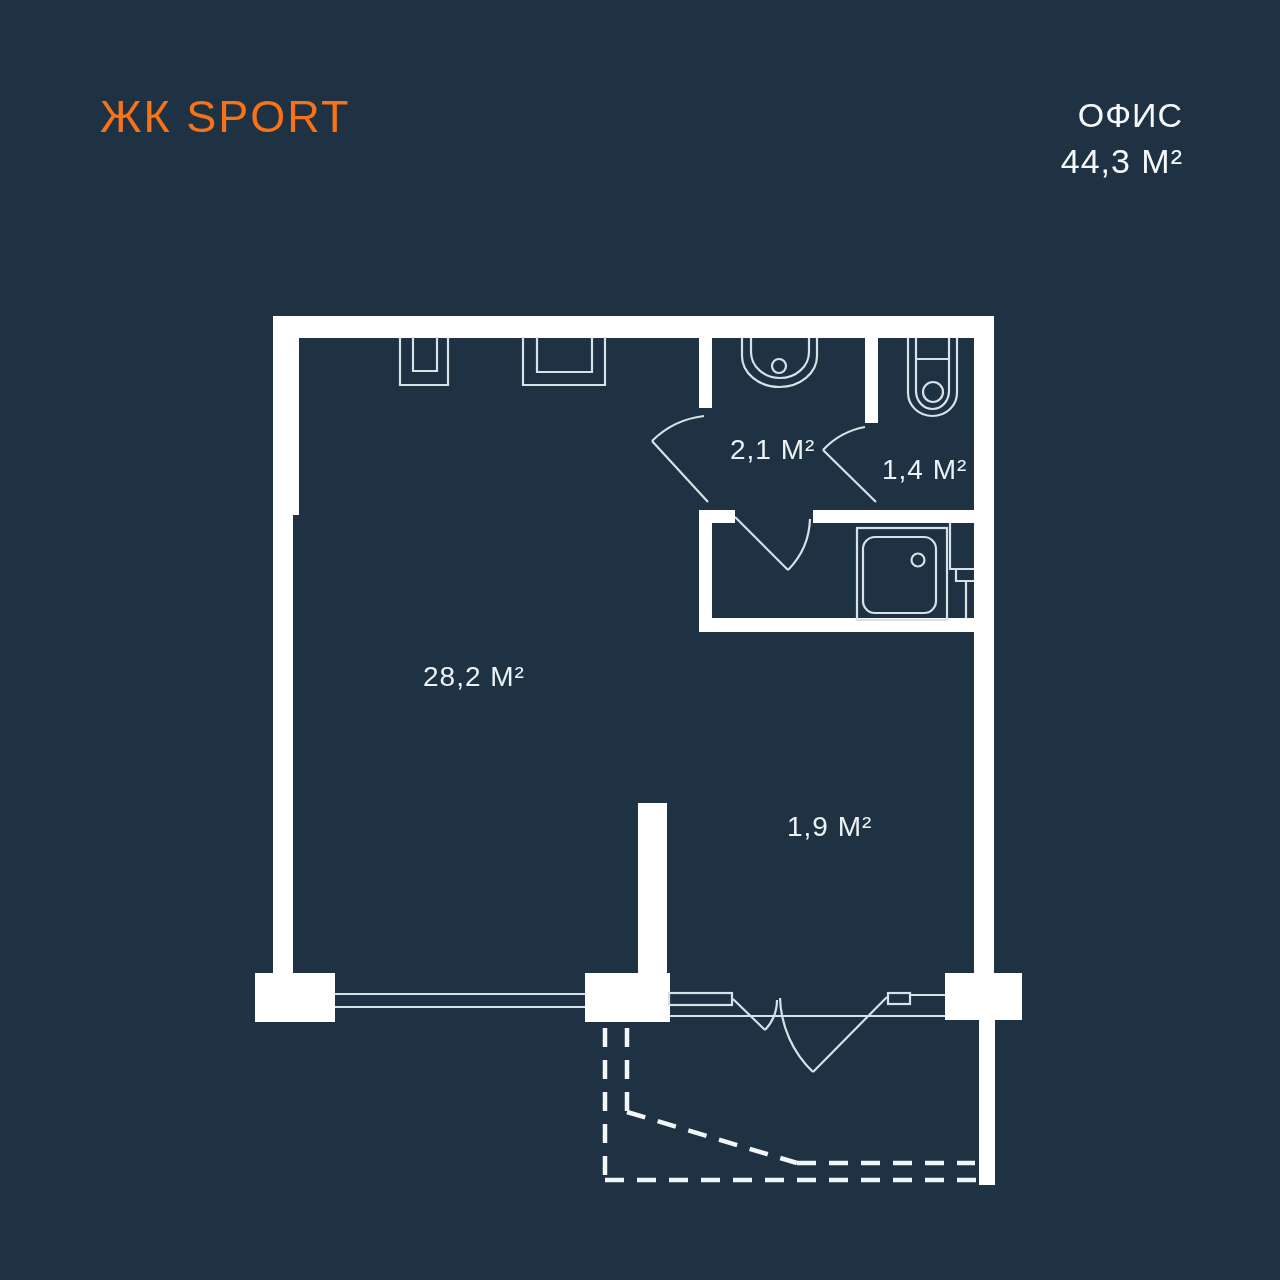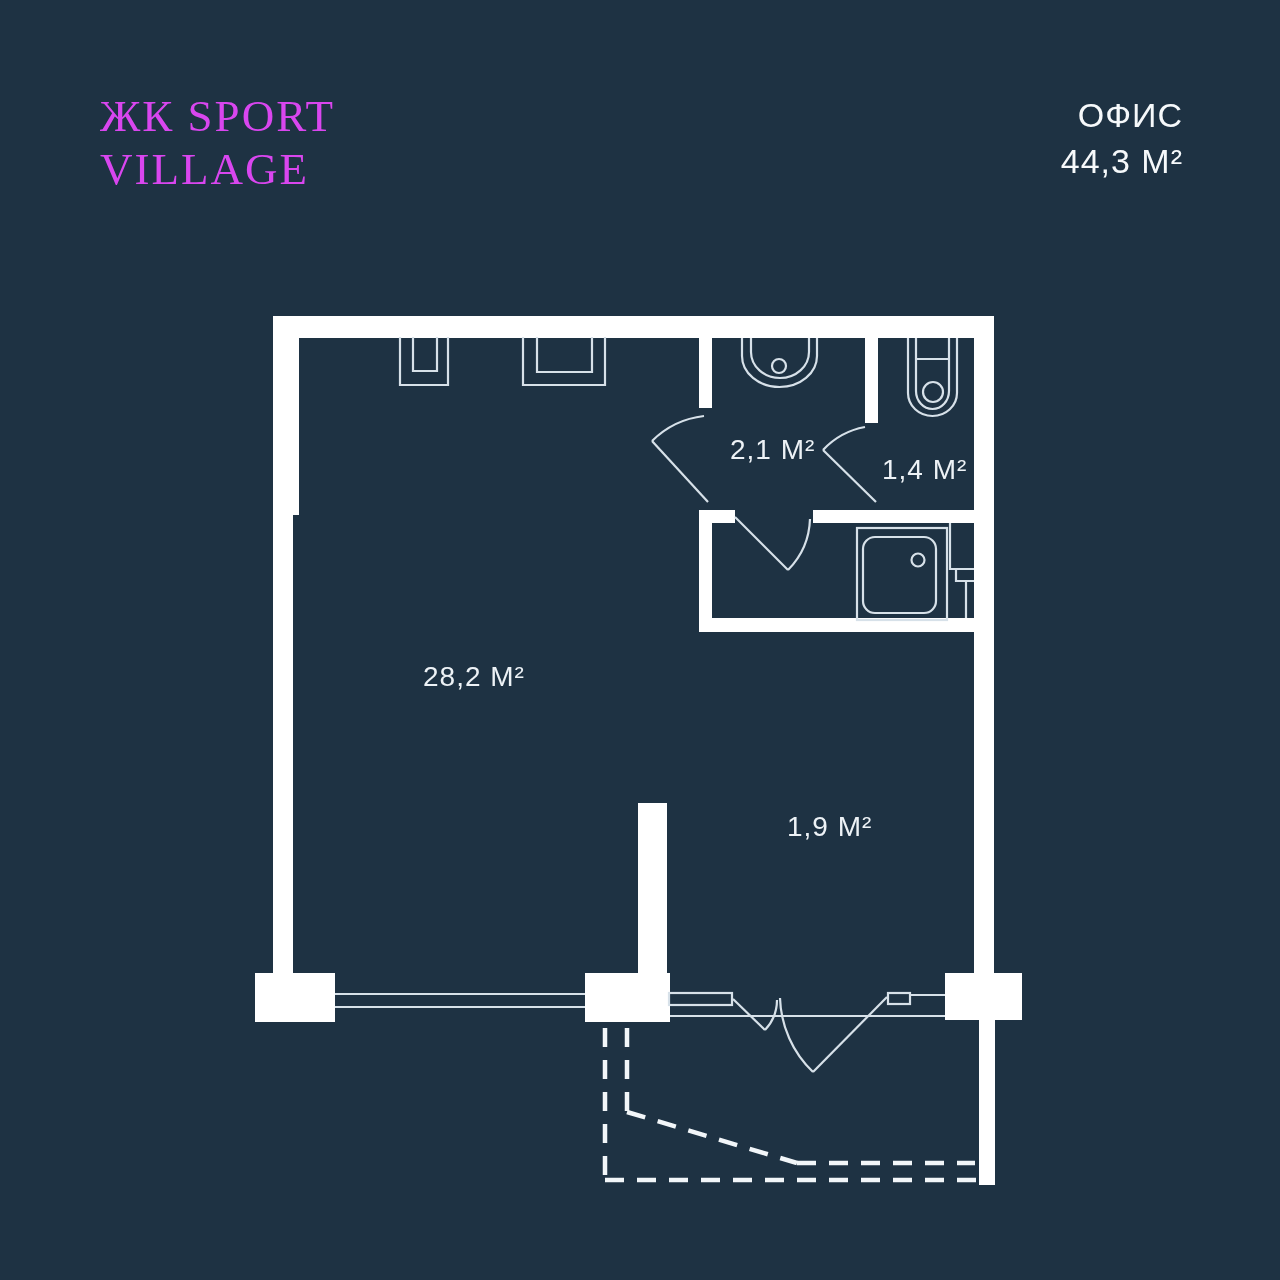--- a/index.html
+++ b/index.html
@@ -7,26 +7,25 @@
     width:1280px;height:1280px;
     background:#1e3243;
     position:relative;
     overflow:hidden;
     font-family:"Liberation Sans", sans-serif;
   }
   .page{position:absolute;inset:0;}
   svg.plan{position:absolute;left:0;top:0;}
   .logo{
     position:absolute;left:100px;top:90px;
-    color:#d946ef;
+    color:#f97316;
     font-size:45px;line-height:53px;
     letter-spacing:2px;
     font-weight:400;
     white-space:nowrap;
-    font-family:Liberation Serif, serif;
   }
   .unit-info{
     position:absolute;right:97px;top:92px;
     color:#f6f9fb;
     text-align:right;
     font-size:34px;line-height:46px;
     letter-spacing:1px;
     font-weight:400;
     white-space:nowrap;
   }
@@ -149,21 +148,20 @@
     <g>
       <text class="room-label" x="423" y="686" font-size="30">28,2 М²</text>
       <text class="room-label" x="730" y="459" font-size="27">2,1 М²</text>
       <text class="room-label" x="882" y="479" font-size="27">1,4 М²</text>
       <text class="room-label" x="787" y="836" font-size="28">1,9 М²</text>
     </g>
   </svg>
 
   <div class="logo">
     <div>ЖК SPORT</div>
-    <div>VILLAGE</div>
   </div>
 
   <div class="unit-info">
     <div>ОФИС</div>
     <div>44,3 М²</div>
   </div>
 
 </div>
 
 </body></html>

